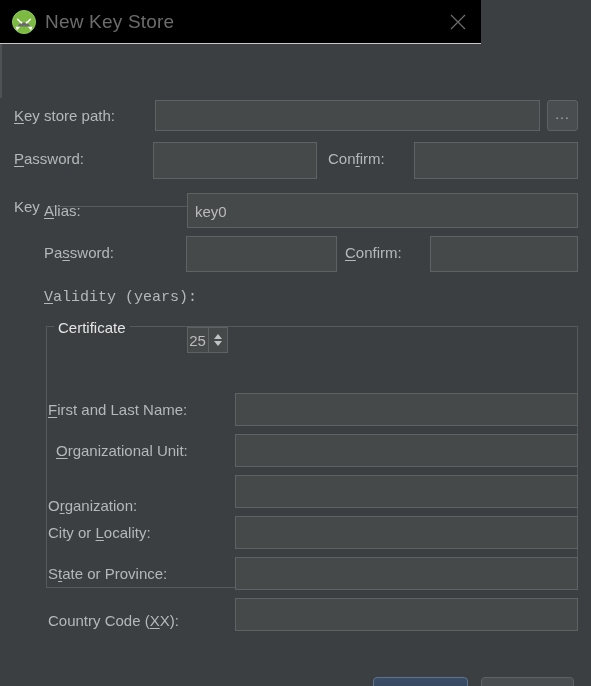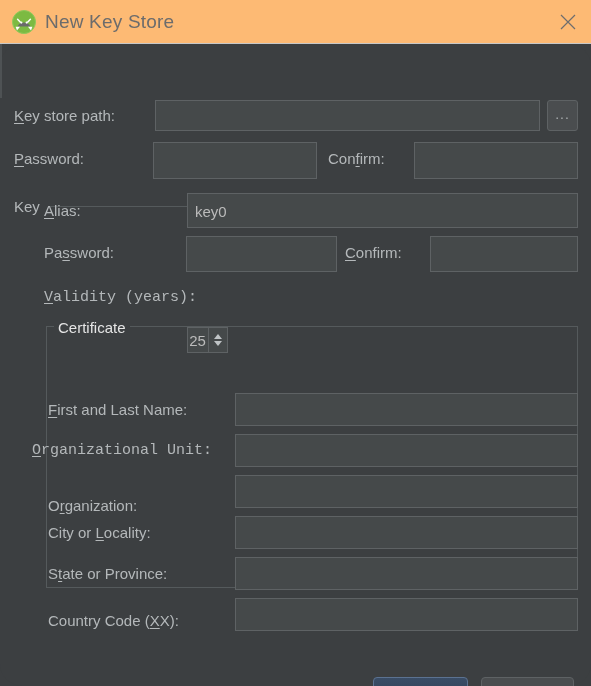--- a/index.html
+++ b/index.html
@@ -18,23 +18,23 @@
     width: 591px;
     height: 686px;
     background: #3c3f41;
     box-sizing: border-box;
   }
 
   
   #titlebar {
     position: absolute;
     left: 0; top: 0;
-    width: 591px;
+    width: 481px;
     height: 44px;
-    background: #fdba74;
+    background: #000000;
     border-bottom: 1px solid #c8c8c8;
     box-sizing: border-box;
     text-align: right;
   }
   #app-icon {
     position: absolute;
     left: 11px; top: 9px;
     width: 26px; height: 26px;
   }
   #title-text {
@@ -291,21 +291,21 @@
     </div>
 
     <div id="cert-box"></div>
     <div id="cert-legend">Certificate</div>
 
     <div class="lbl" style="left:48px; top:358px;"><span></span><u>F</u><span>irst and Last Name:</span></div>
     <div class="field" style="left:235px; top:349px; width:343px; height:33px;">
       <span class="val"></span>
     </div>
 
-    <div class="lbl" style="left:32px; top:399px;font-family:Liberation Mono, monospace;"><span></span><u>O</u><span>rganizational Unit:</span></div>
+    <div class="lbl" style="left:56px; top:399px;"><span></span><u>O</u><span>rganizational Unit:</span></div>
     <div class="field" style="left:235px; top:390px; width:343px; height:33px;">
       <span class="val"></span>
     </div>
 
     <div class="lbl" style="left:48px; top:440px;margin-top:14px;"><span>O</span><u>r</u><span>ganization:</span></div>
     <div class="field" style="left:235px; top:431px; width:343px; height:33px;">
       <span class="val"></span>
     </div>
 
     <div class="lbl" style="left:48px; top:481px;text-align:right;"><span>City or </span><u>L</u><span>ocality:</span></div>

